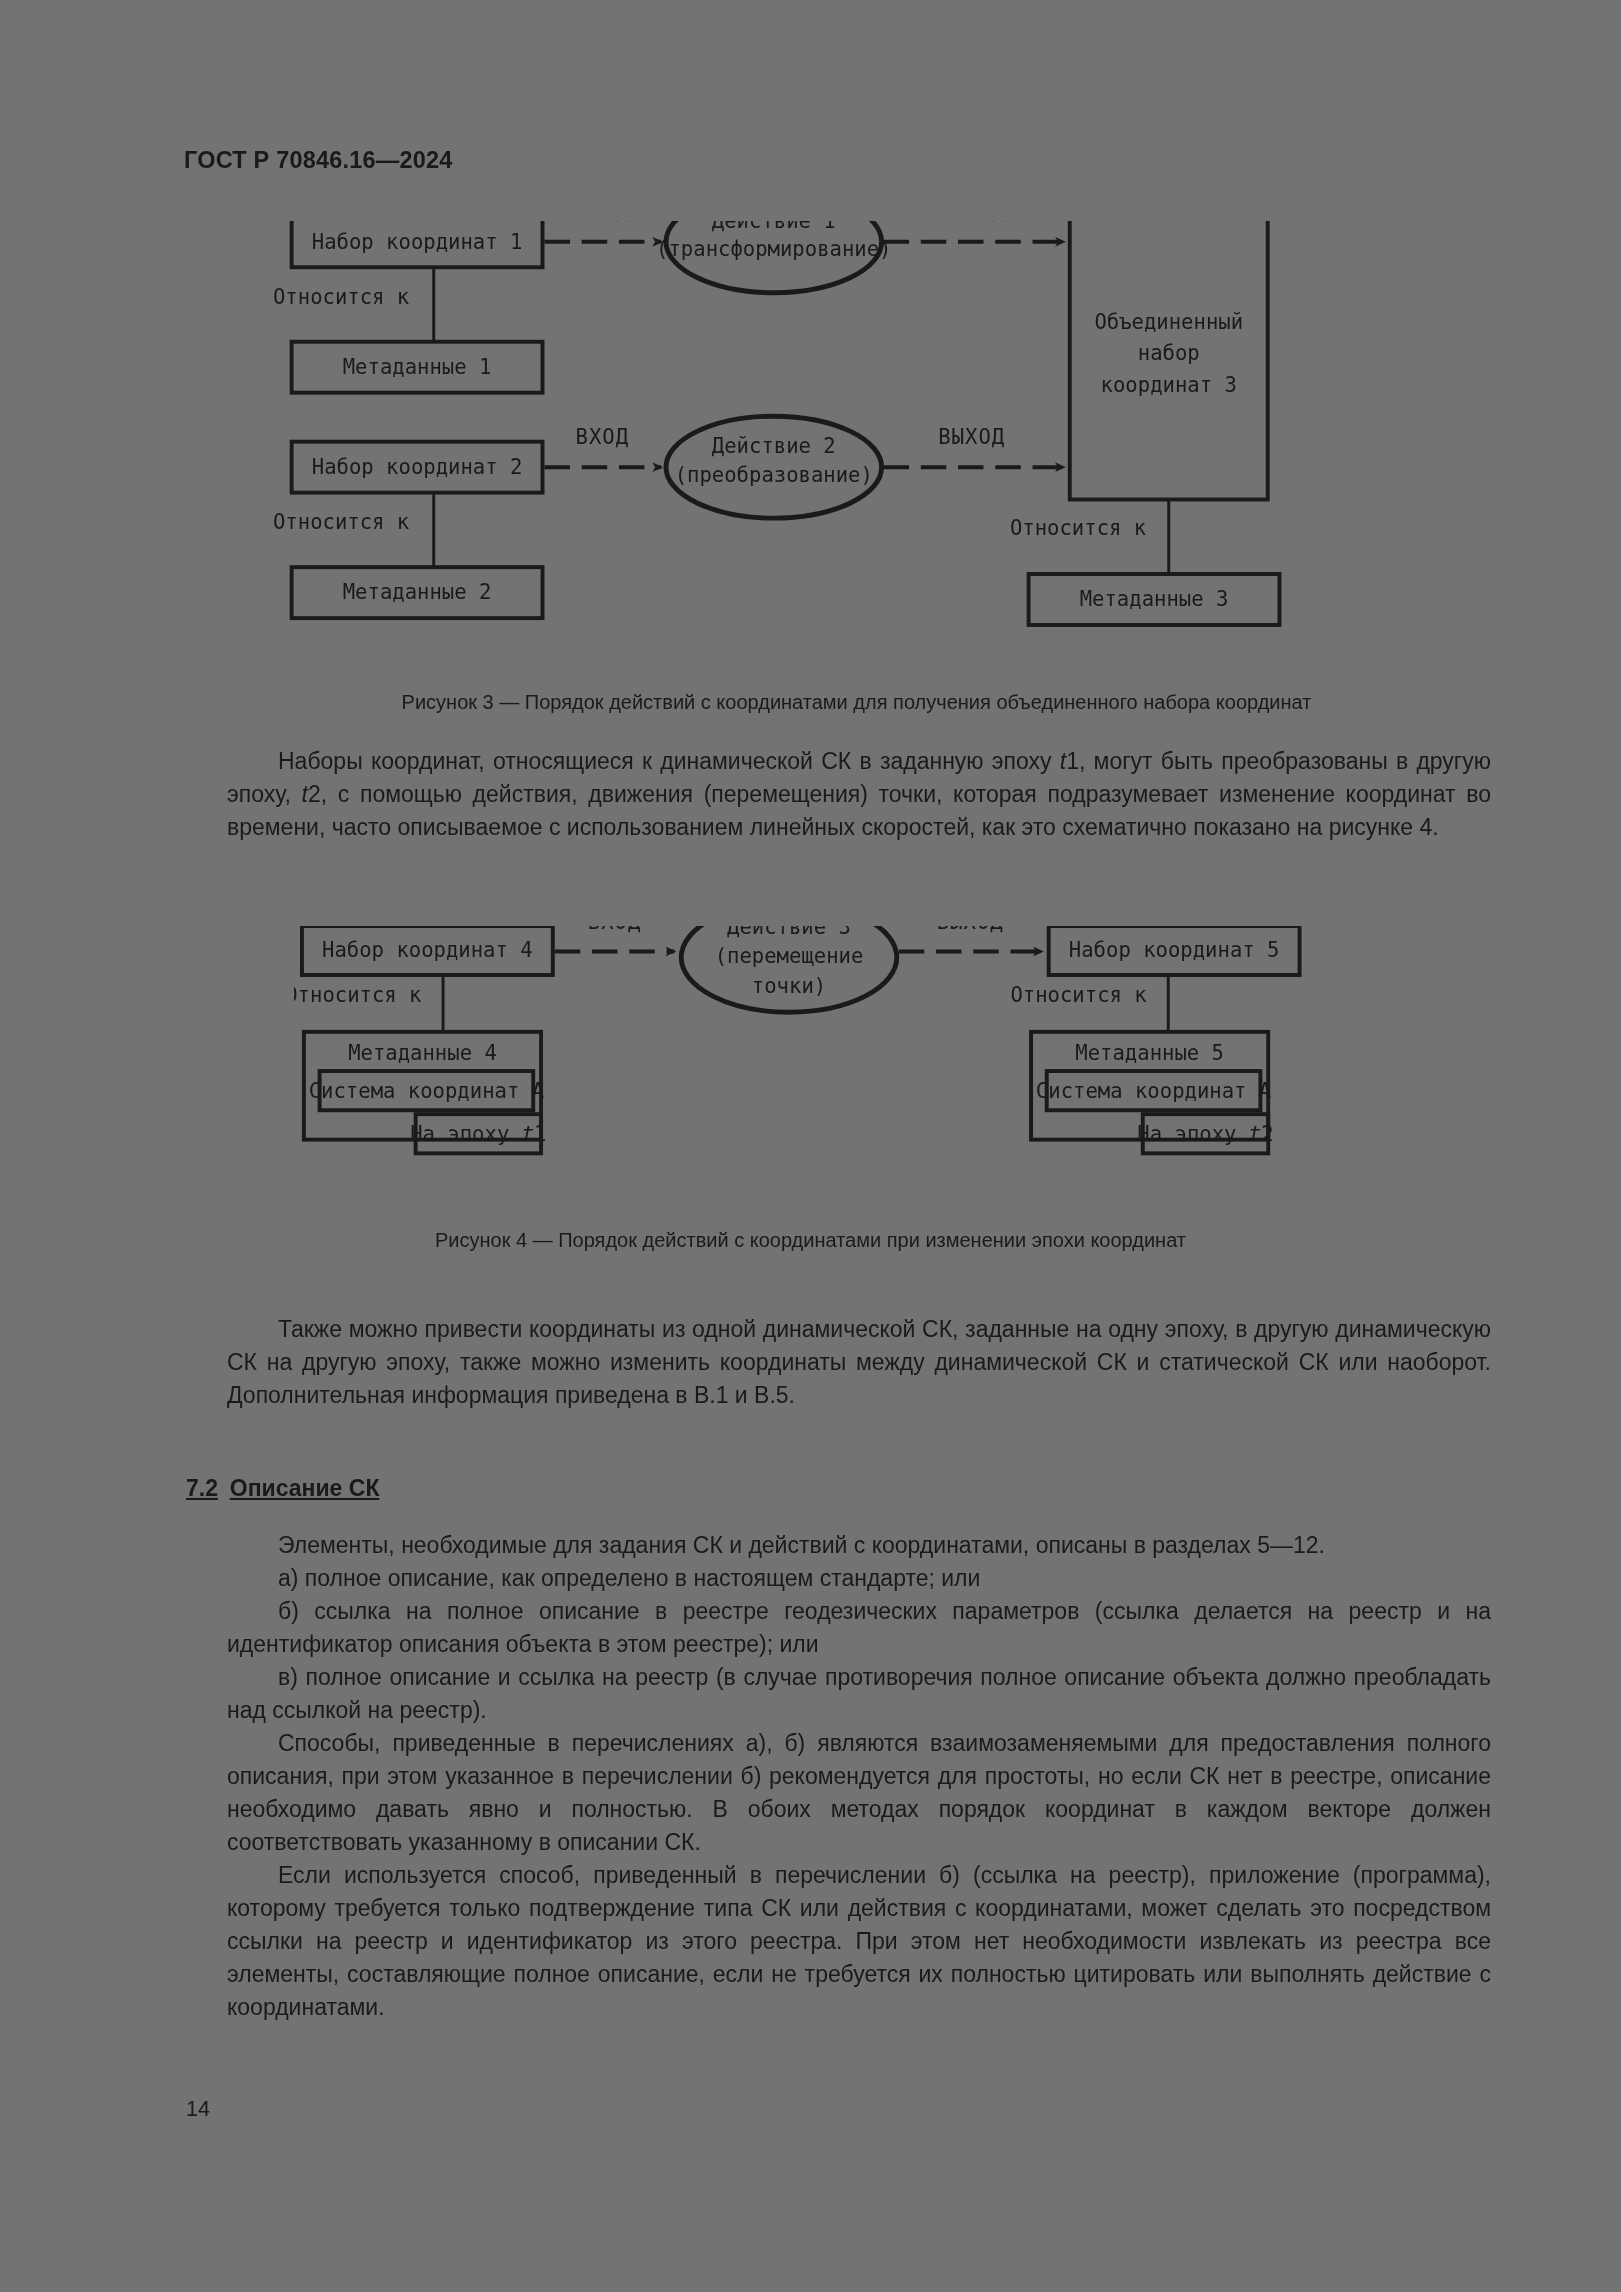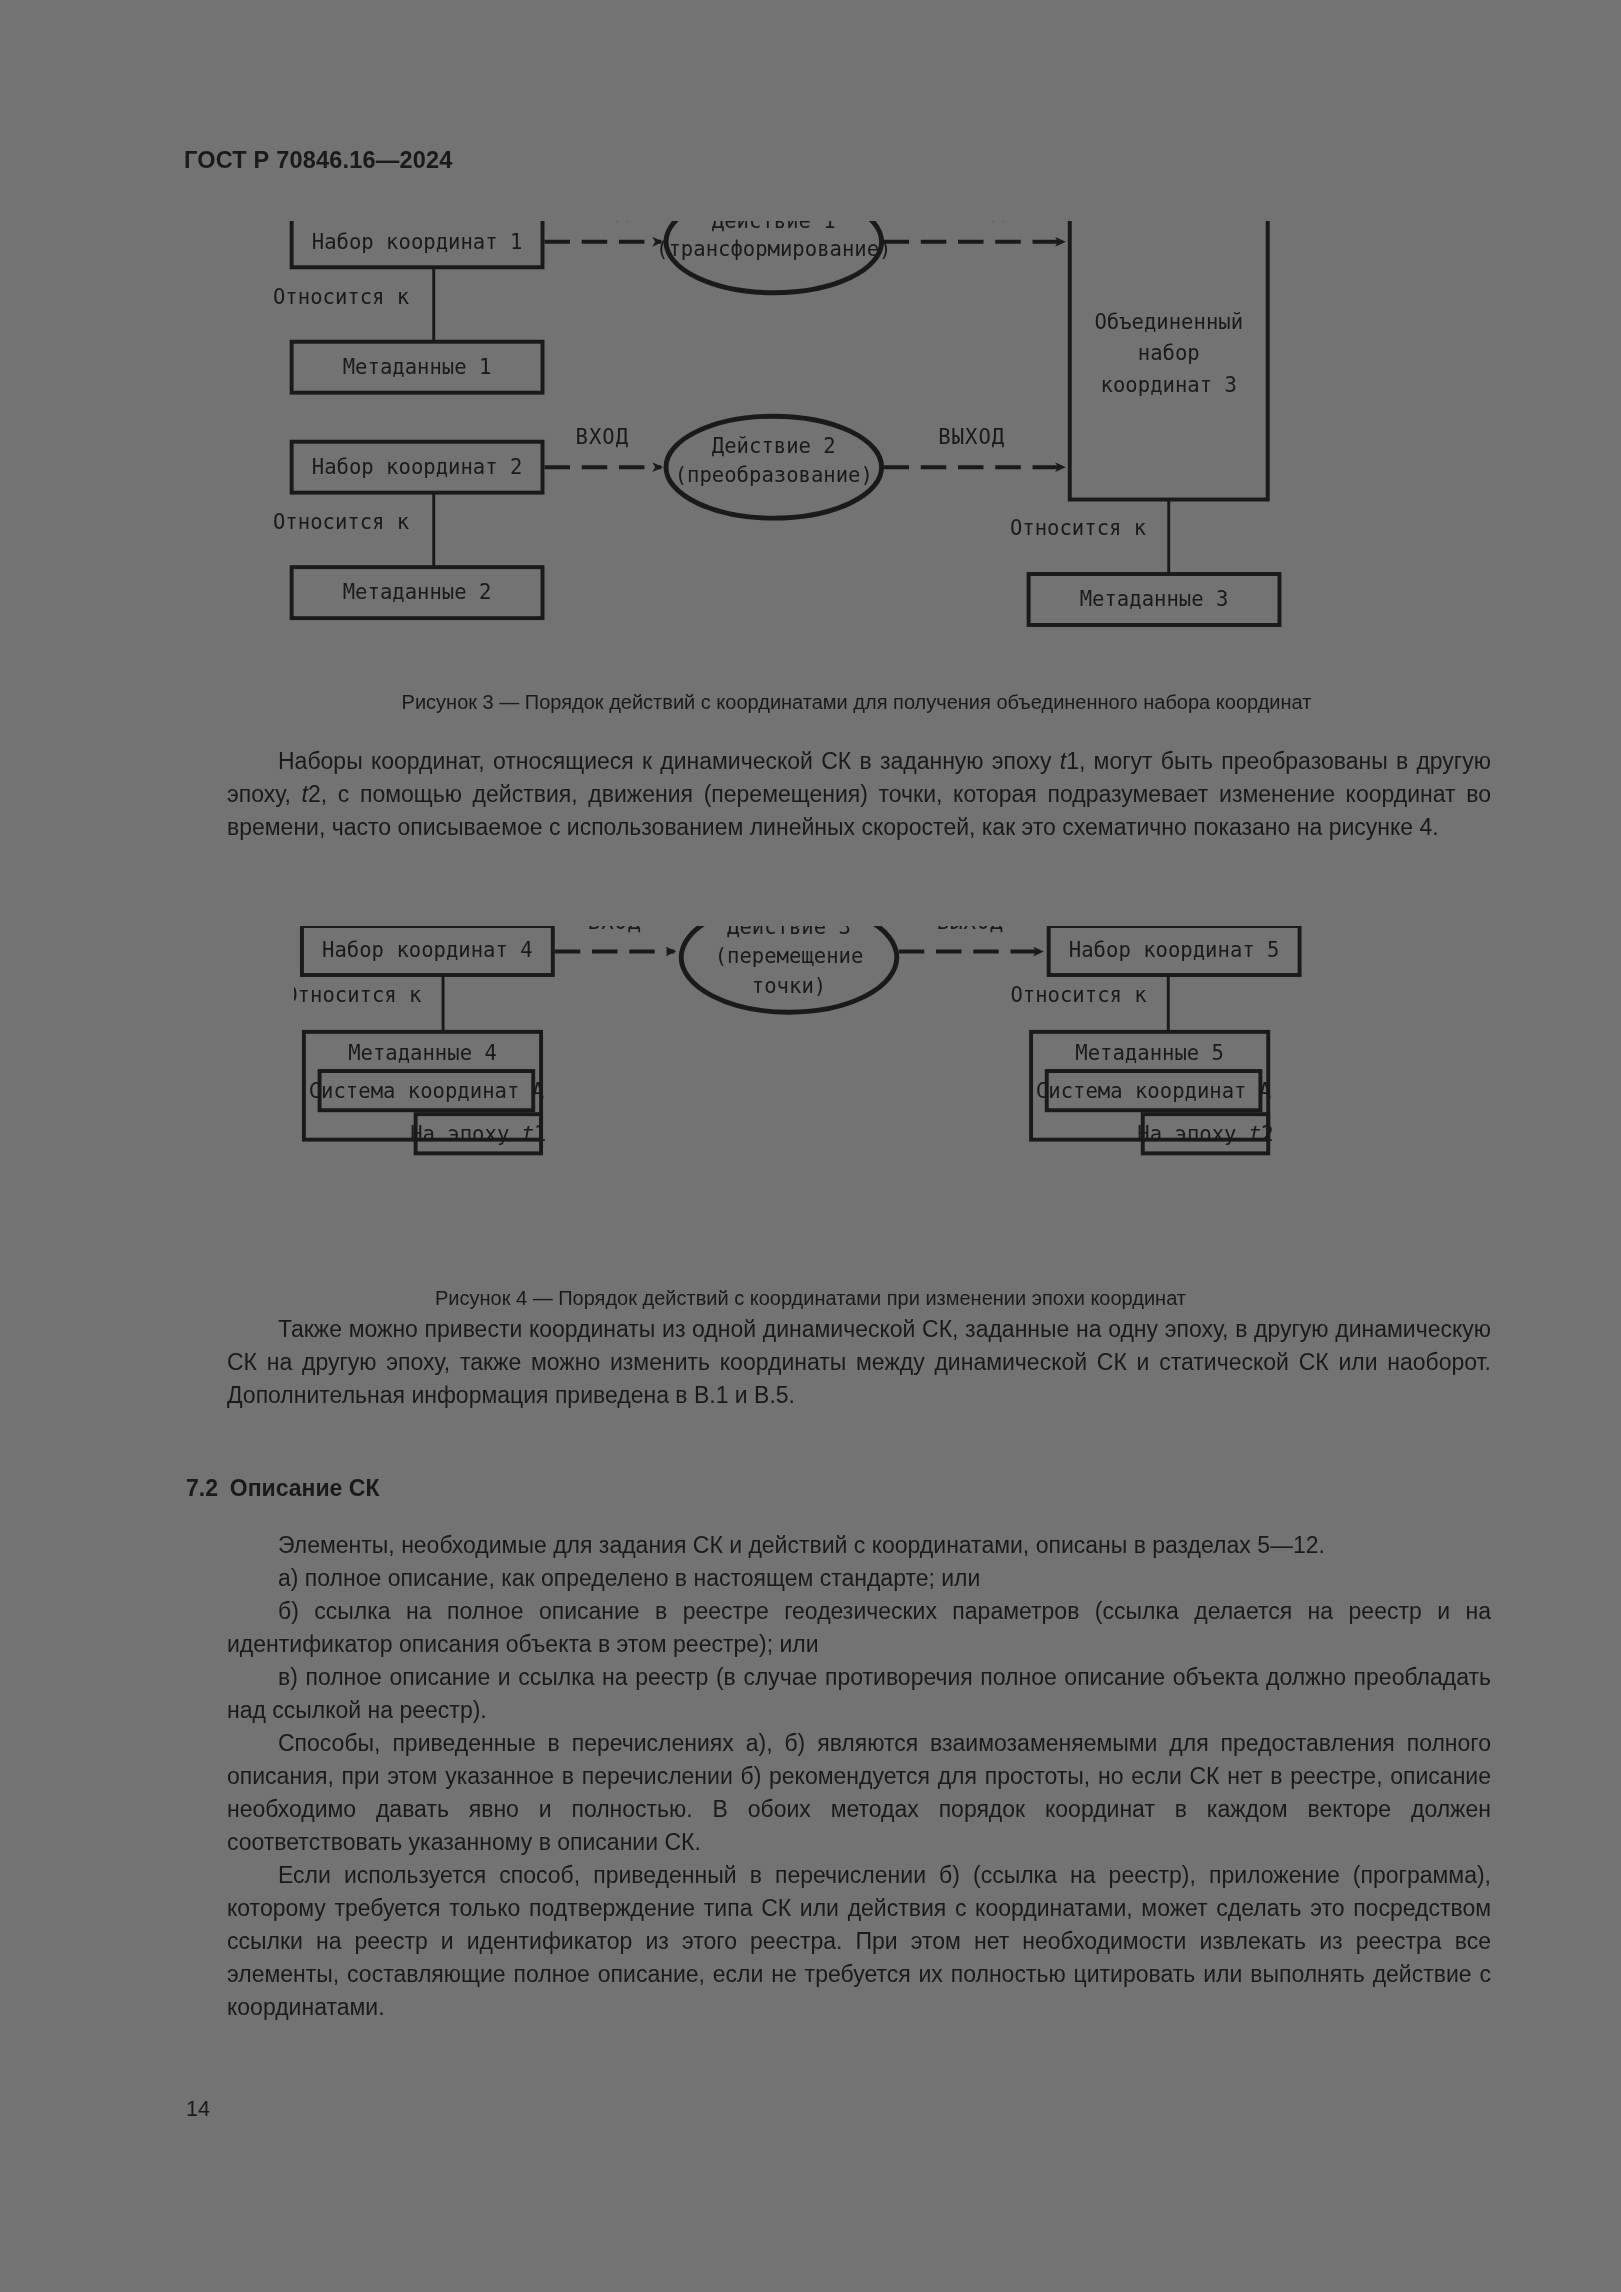--- a/index.html
+++ b/index.html
@@ -62,20 +62,21 @@
     text-indent: 51px;
   }
   .body-block p.list-item { text-indent: 51px; }
 
   .section-head {
     position: absolute;
     left: 186px;
     font-size: 23px;
     font-weight: bold;
     white-space: nowrap;
+    text-decoration: underline;
   }
   .section-head .num { margin-right: 11.8px; }
 
   .page-number {
     position: absolute;
     left: 186px;
     font-size: 21.6px;
   }
 
   i.var { font-style: italic; }
@@ -204,21 +205,21 @@
       <text class="d-label" x="873" y="137" text-anchor="middle">Метаданные 5</text>
 
       <rect x="768" y="148" width="218" height="40" fill="none" stroke="#1a1a1a" stroke-width="4"></rect>
       <text class="d-label" x="877" y="175" text-anchor="middle">Система координат A</text>
 
       <rect x="866" y="192" width="128" height="40" fill="none" stroke="#1a1a1a" stroke-width="4"></rect>
       <text class="d-label" x="930" y="219" text-anchor="middle"><tspan>На эпоху </tspan><tspan font-style="italic">t</tspan><tspan>2</tspan></text>
     </svg>
   </div>
 
-  <div class="fig-caption" style="left:0; top:1287px;">Рисунок 4 — Порядок действий с координатами при изменении эпохи координат</div>
+  <div class="fig-caption" style="left:0; top:1229px;">Рисунок 4 — Порядок действий с координатами при изменении эпохи координат</div>
 
   <div class="body-block" style="top:1313px;">
     <p>Также можно привести координаты из одной динамической СК, заданные на одну эпоху, в другую динамическую СК на другую эпоху, также можно изменить координаты между динамической СК и статической СК или наоборот. Дополнительная информация приведена в В.1 и В.5.</p>
   </div>
 
   <div class="section-head" style="top:1475px;">
     <span class="num">7.2</span><span>Описание СК</span>
   </div>
 
   <div class="body-block" style="top:1529px;">

